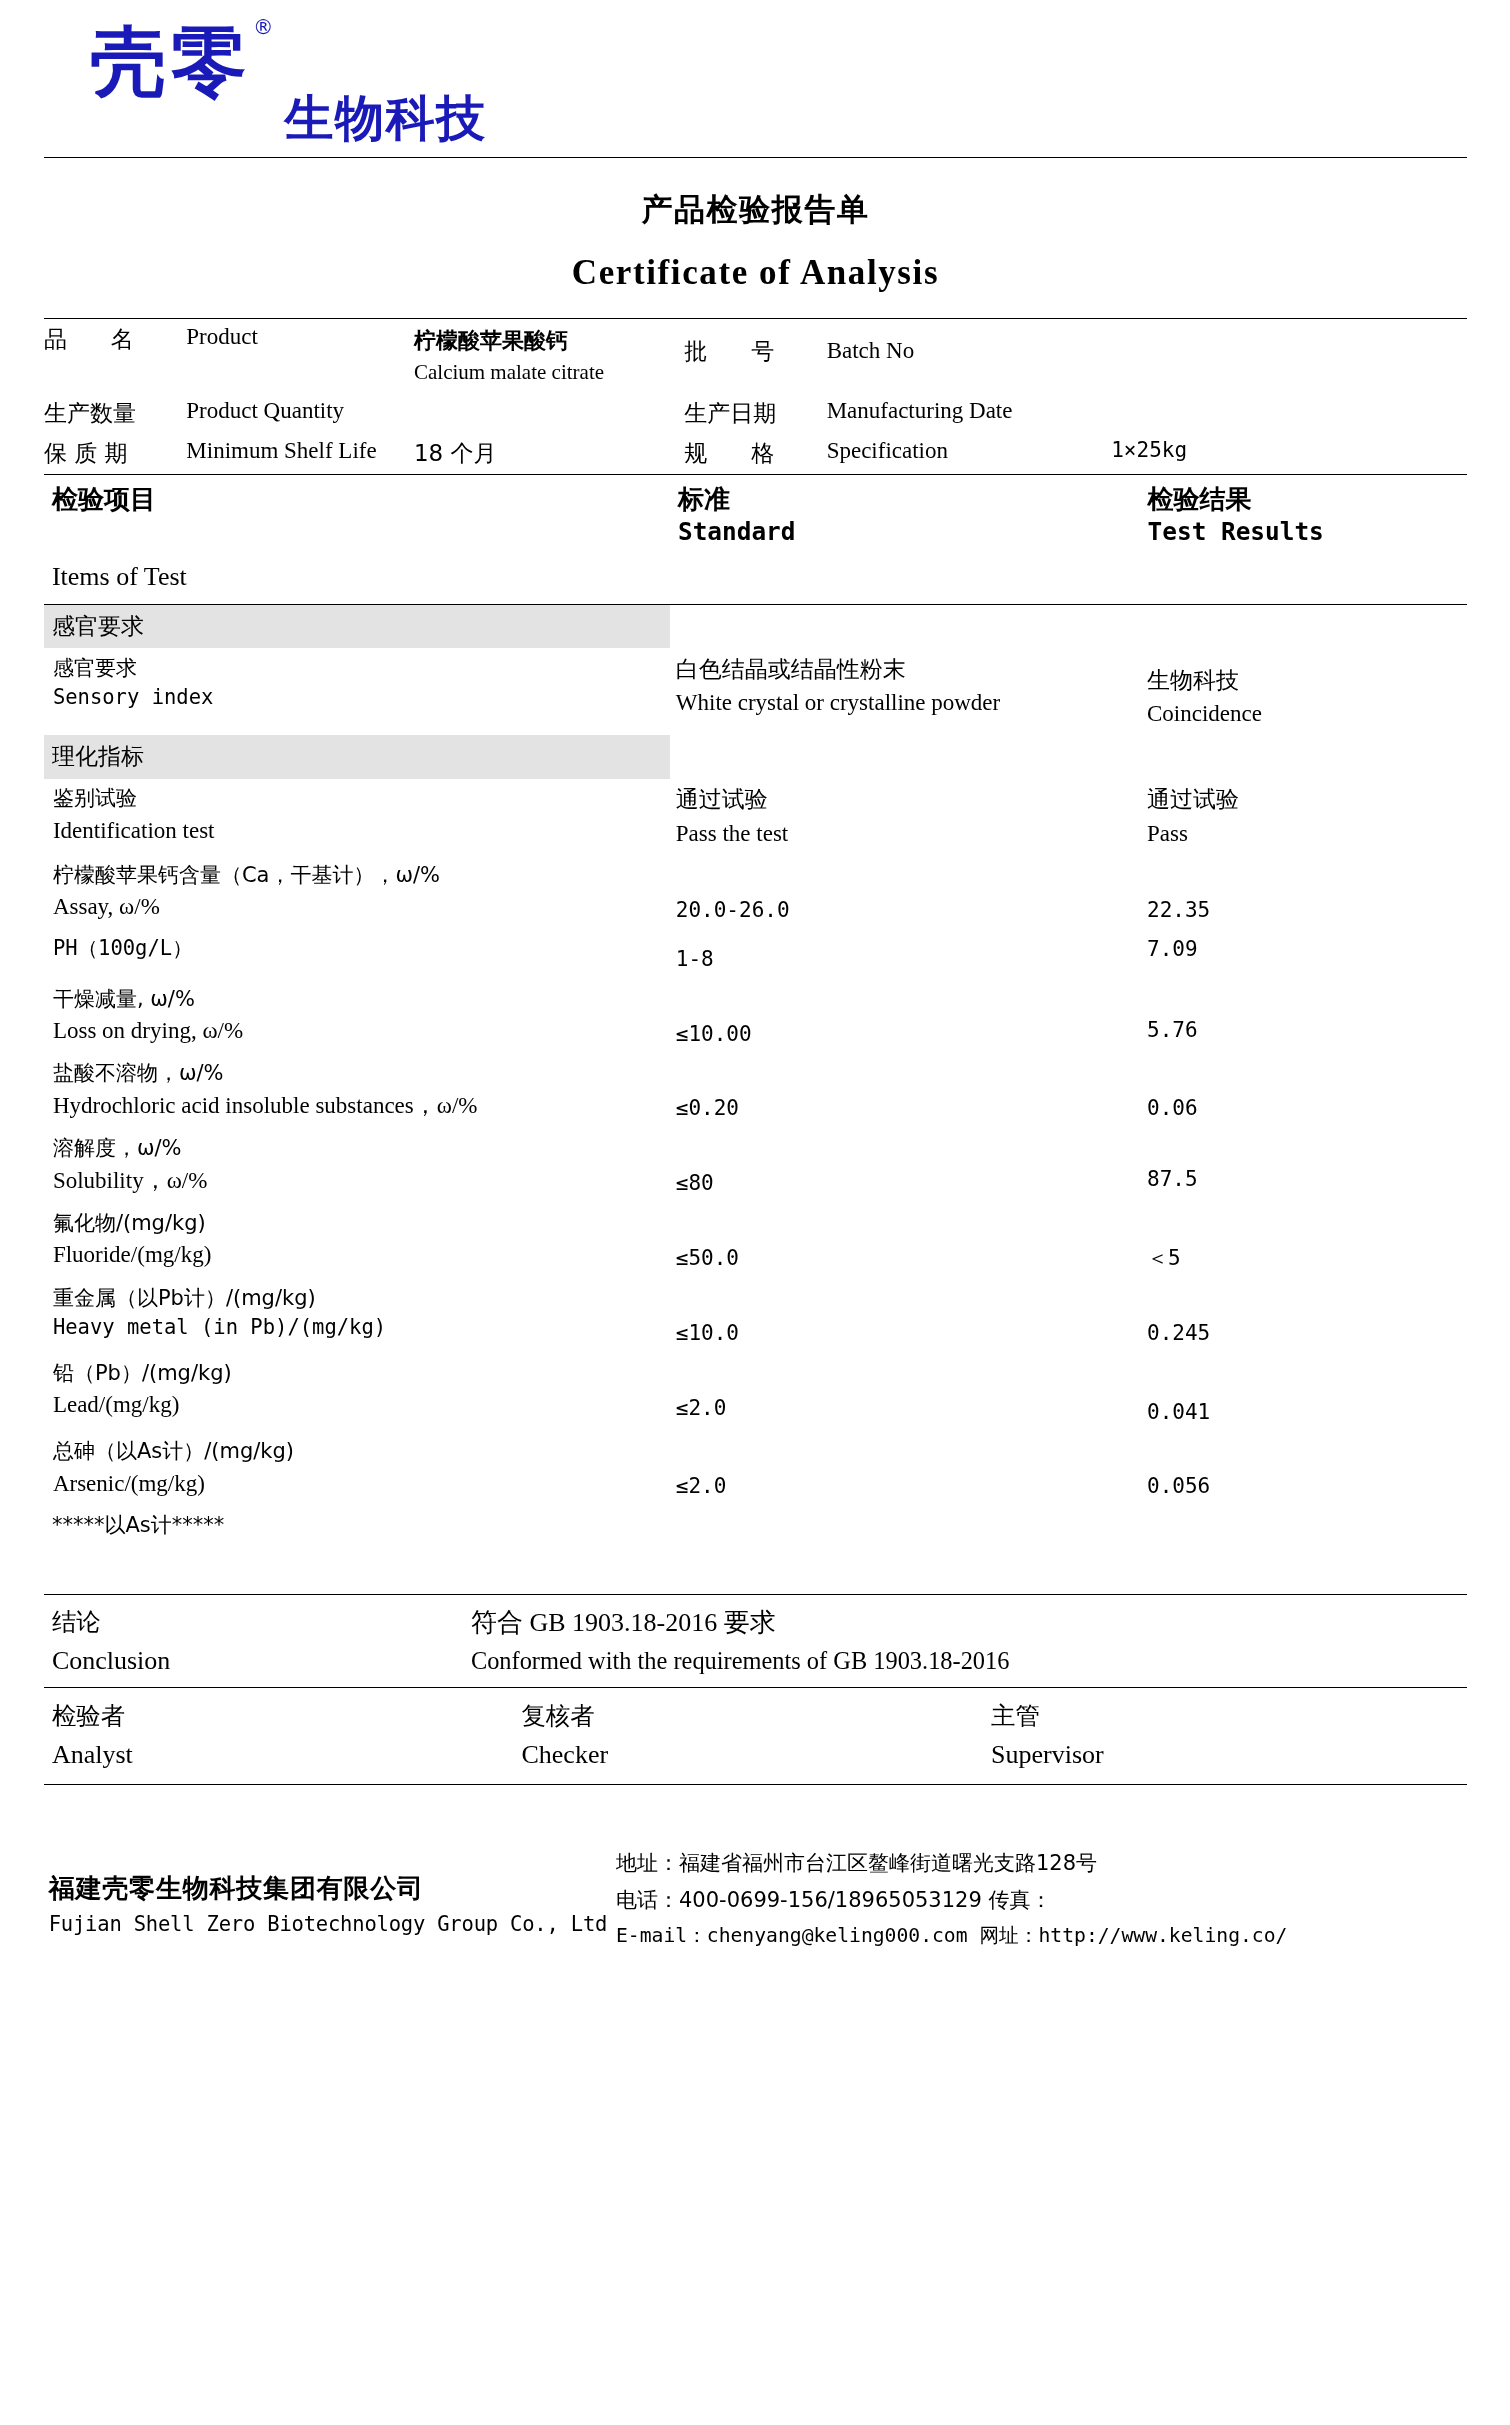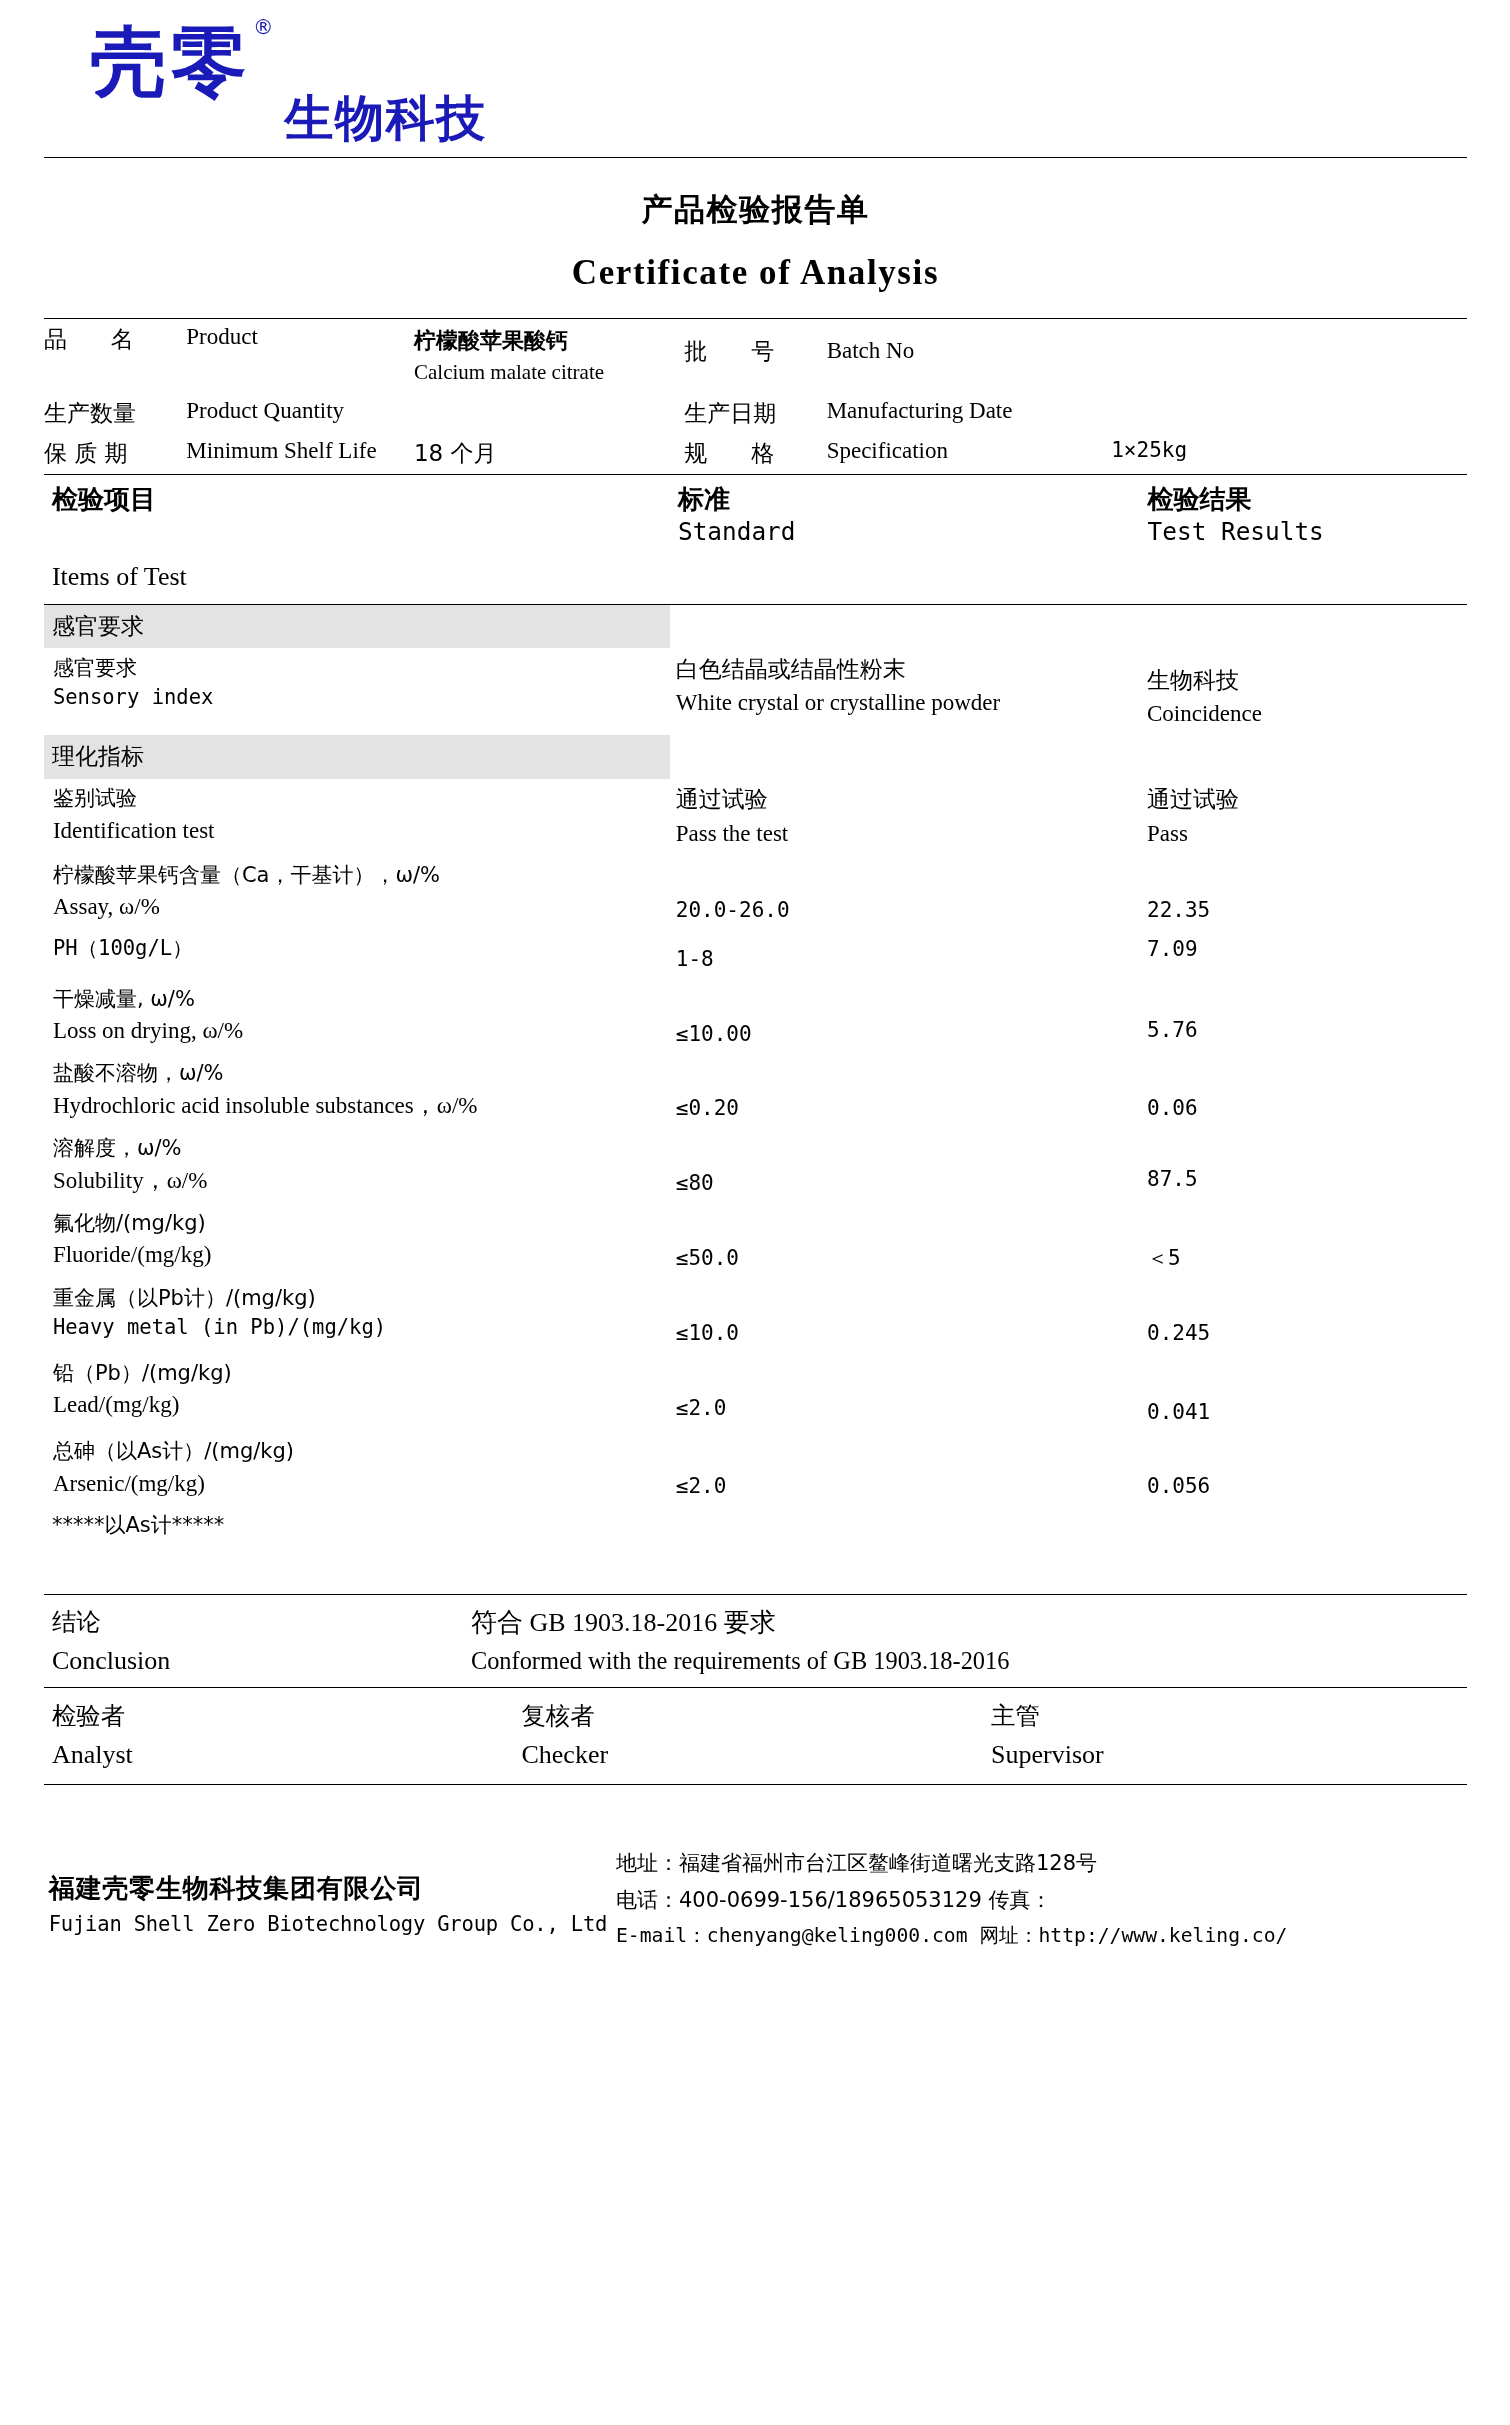--- a/index.html
+++ b/index.html
@@ -141,21 +141,21 @@
   }
   .hdr-en {
     font-family: "Liberation Serif", serif;
     font-weight: normal;
     font-size: 26px;
     line-height: 1.3;
     margin-top: 44px;
   }
   .hdr-en-mono {
     font-family: "DejaVu Sans Mono", monospace;
-    font-weight: normal;
+    font-weight: bold;
     font-size: 24.4px;
     line-height: 1.3;
   }
 
   .section-band {
     background: #e3e3e3;
     font-family: "DejaVu Sans", sans-serif;
     font-size: 23px;
     padding: 6.3px 0 6.3px 7.9px;
   }

